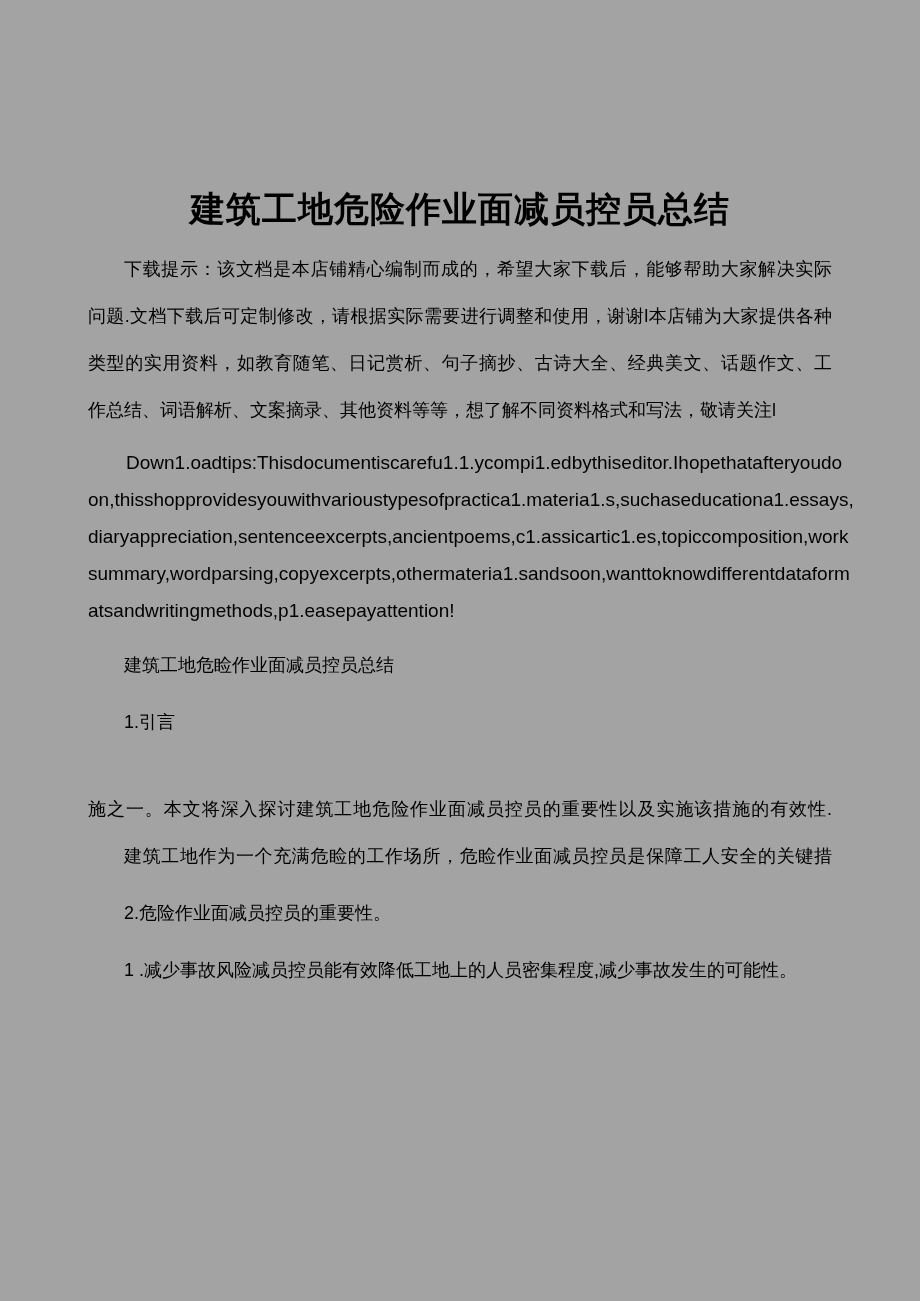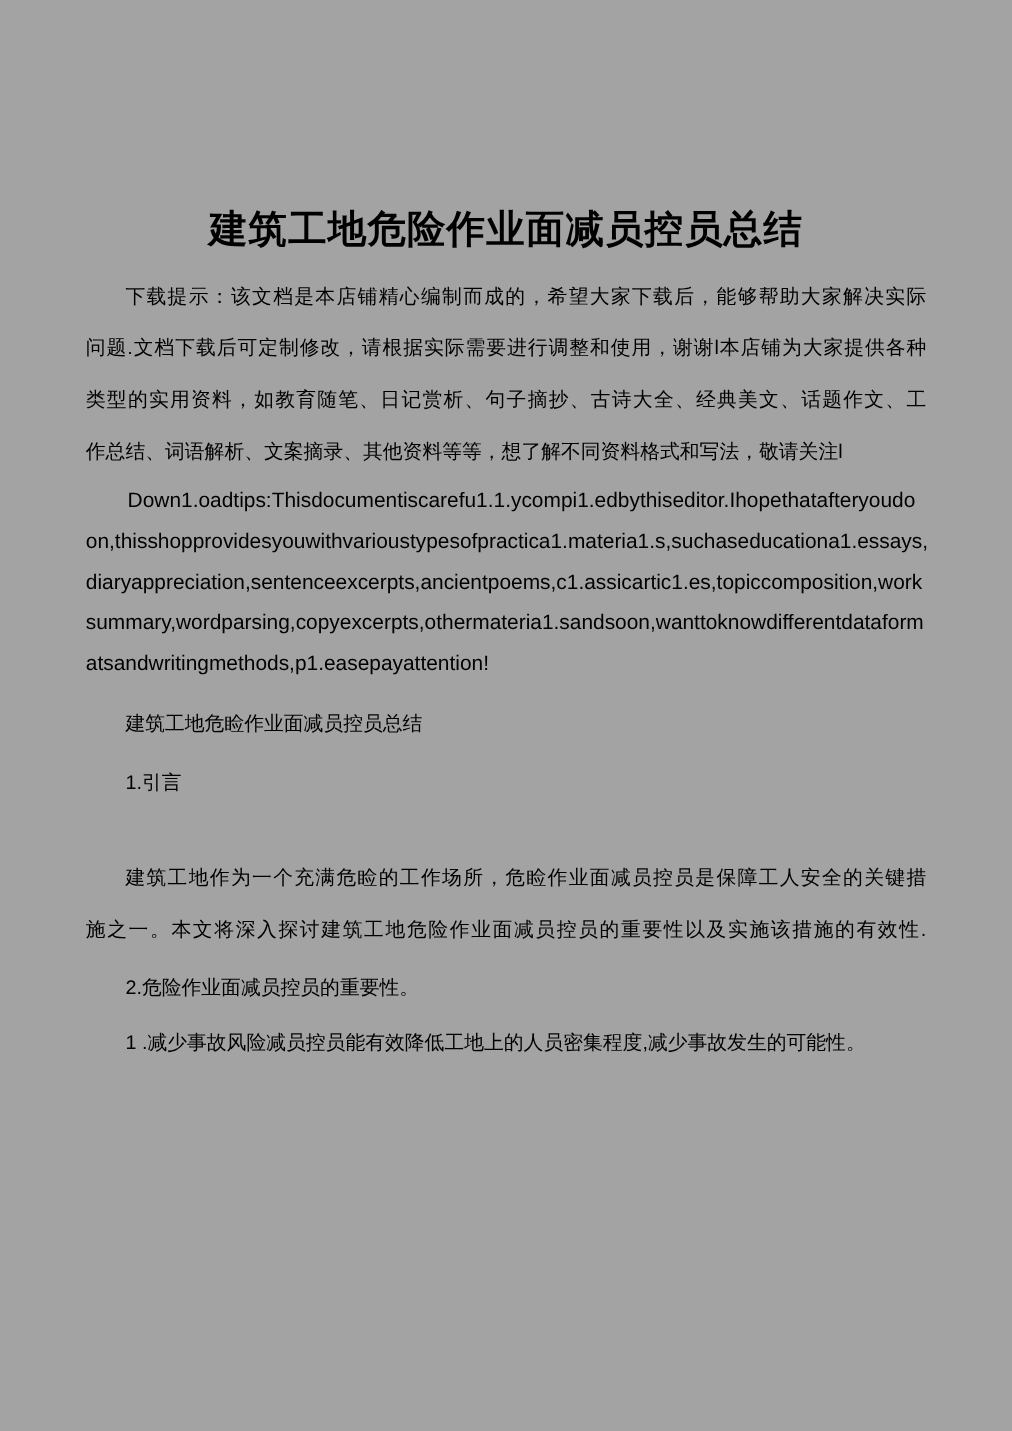--- a/index.html
+++ b/index.html
@@ -23,21 +23,21 @@
   }
   .doc-title {
     margin: 0;
     font-size: 35px;
     line-height: 46px;
     font-weight: 700;
     text-align: center;
     letter-spacing: 1px;
     white-space: nowrap;
   }
-  .para { margin: 0; }
+  .para { margin: 10px; }
   .p1 { margin-top: 14px; }
   .p2 { margin-top: 3px; }
   .subtitle-block { margin-top: 13px; }
   .h-intro { margin-top: 6px; }
   .p3 { margin-top: 40px; }
   .h-importance { margin-top: 6px; }
   .item1-block { margin-top: 3px; }
 
   .cn-line {
     font-size: 18px;
@@ -91,22 +91,22 @@
 
     <div class="para subtitle-block">
       <div class="h-line">建筑工地危睑作业面减员控员总结</div>
     </div>
 
     <div class="para h-intro">
       <div class="h-line">1.引言</div>
     </div>
 
     <div class="para p3">
+      <div class="cn-line">施之一。本文将深入探讨建筑工地危险作业面减员控员的重要性以及实施该措施的有效性.</div>
       <div class="cn-line indent">建筑工地作为一个充满危睑的工作场所，危睑作业面减员控员是保障工人安全的关键措</div>
-      <div class="cn-line">施之一。本文将深入探讨建筑工地危险作业面减员控员的重要性以及实施该措施的有效性.</div>
     </div>
 
     <div class="para h-importance">
       <div class="h-line">2.危险作业面减员控员的重要性。</div>
     </div>
 
     <div class="para item1-block">
       <div class="h-line">1 .减少事故风险减员控员能有效降低工地上的人员密集程度,减少事故发生的可能性。</div>
     </div>
 

